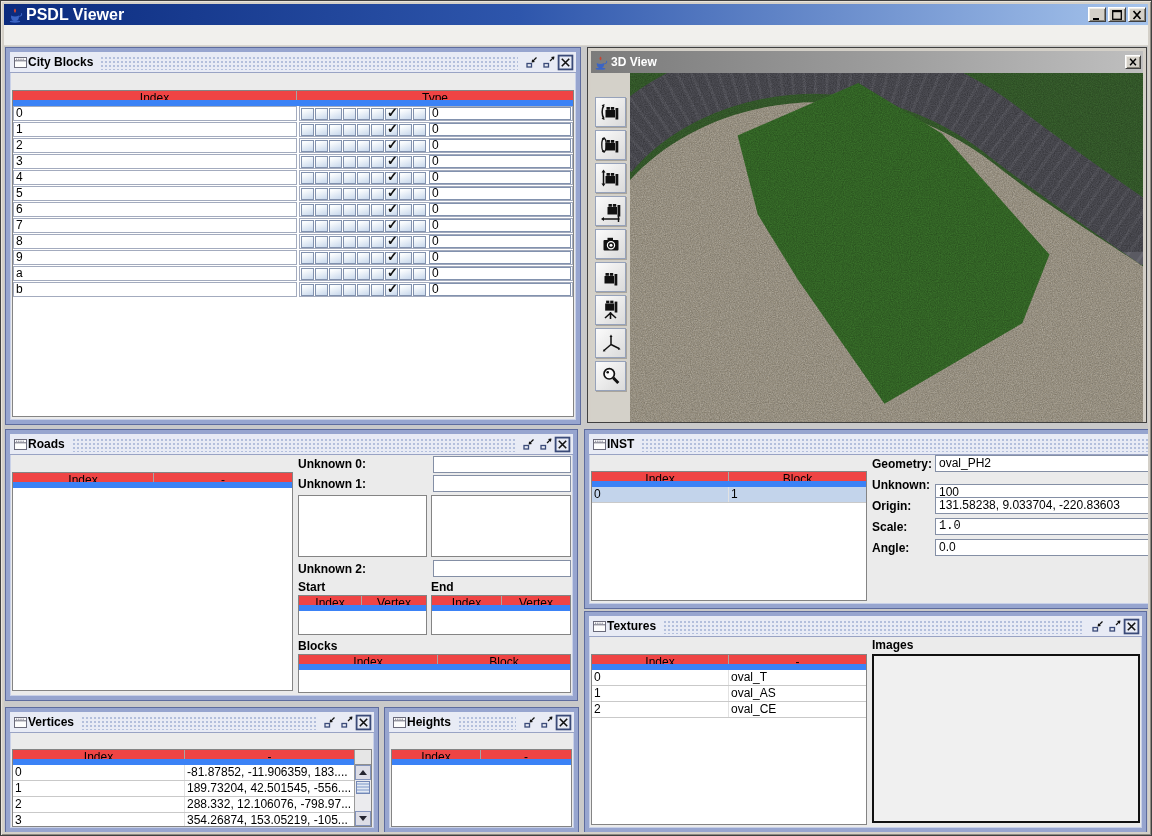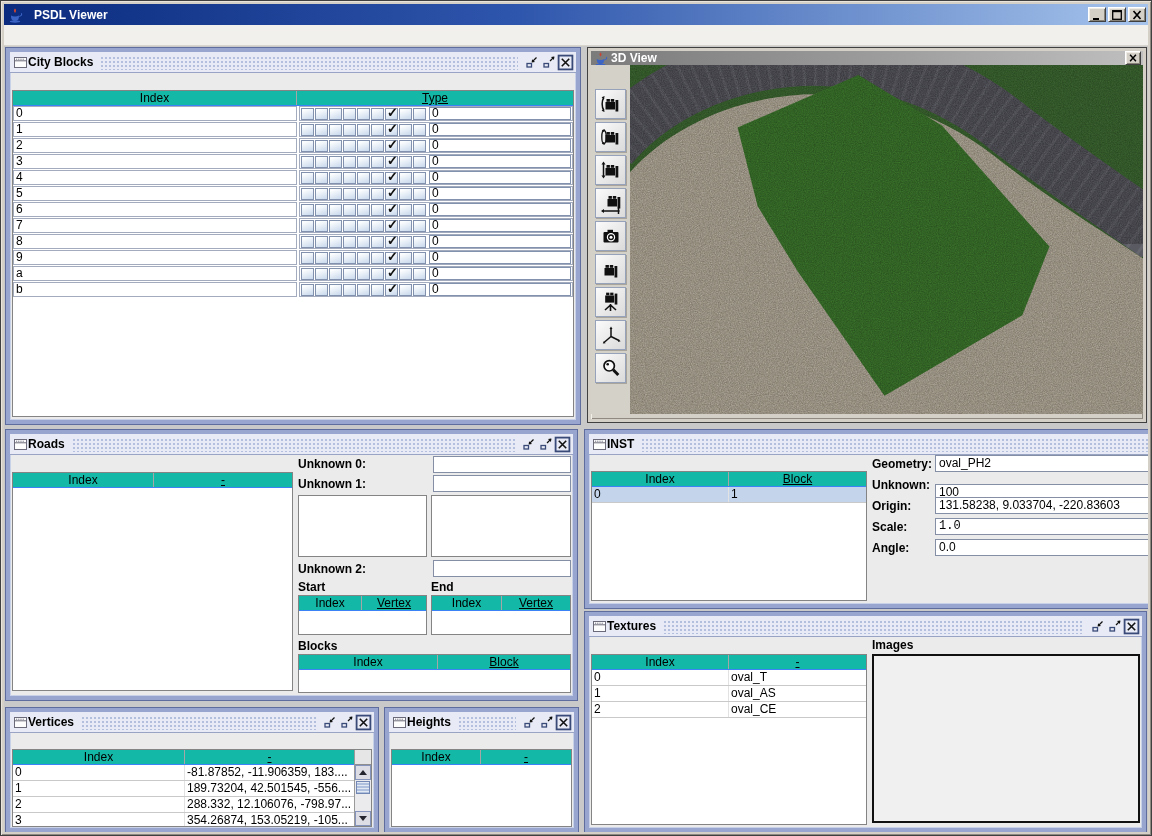--- a/index.html
+++ b/index.html
@@ -5,21 +5,21 @@
   * { box-sizing: border-box; margin:0; padding:0; }
   html,body { width:1152px; height:836px; overflow:hidden; }
   body { font-family:"Liberation Sans", sans-serif; background:#D4D0C8; position:relative; }
 
   
   #win { position:absolute; inset:0; background:#D4D0C8;
          box-shadow: inset 0 0 0 1px #404040, inset 1px 1px 0 1px #E9E5DD, inset -1px -1px 0 1px #8E8A82; }
   .titlebar { position:absolute; left:4px; top:4px; right:4px; height:21px;
               background:linear-gradient(90deg,#0B2B7E,#2E56AC 45%,#A6C4EC);
               display:flex; align-items:center; padding:0 2px 0 3px; }
-  .titlebar .t { color:#fff; font-weight:bold; font-size:12px; margin-left:11px; flex:1; }
+  .titlebar .t { color:#fff; font-weight:bold; font-size:16px; margin-left:3px; flex:1; }
   .winbtn { width:18px; height:15px; margin-left:2px; background:#D4D0C8;
             border:1px solid; border-color:#FFFFFF #404040 #404040 #FFFFFF;
             box-shadow: inset 1px 1px 0 #EFECE6, inset -1px -1px 0 #868278;
             display:flex; align-items:center; justify-content:center; }
   .menubar { position:absolute; left:4px; top:25px; right:4px; height:21px; background:#F1F0ED;
              border-bottom:1px solid #D8D5CE; display:flex; align-items:center; padding-left:4px; }
   .menu-item { font-weight:bold; font-size:12px; color:#000; padding:2px 11px 3px 7px; }
   .desktop { position:absolute; left:4px; top:46px; right:4px; bottom:4px; background:#C9C9C9; overflow:hidden; }
 
   
@@ -29,21 +29,21 @@
          display:flex; align-items:center; padding:0 2px 0 3px; }
   .ift .t { font-weight:bold; font-size:12px; color:#000; margin-left:0; white-space:nowrap; }
   .dots { flex:1; height:14px; margin:2px 5px 0 7px;
           background-image:radial-gradient(#B3BFDC 1px, rgba(0,0,0,0) 1.1px);
           background-size:4px 4px; }
   .fbtn { width:17px; height:17px; display:flex; align-items:center; justify-content:center; flex:0 0 auto; }
   .fbody { position:relative; height:calc(100% - 22px); overflow:hidden; }
 
   
   .sp { position:absolute; background:#fff; border:1px solid #848484; overflow:hidden; }
-  .thead { display:flex; background:#14b8a6; height:15px; border-bottom:1px solid #3b82f6; }
+  .thead { display:flex; background:#ef4444; height:15px; border-bottom:6px solid #3b82f6; }
   .th { font-size:12px; line-height:14px; text-align:center; border-right:1px solid #A6A6A6; color:#000; overflow:hidden; }
   .th:last-child { border-right:none;text-decoration:underline; }
   .trow { display:flex; height:16px; border-bottom:1px solid #C9C9C9; background:#fff; }
   .trow.selected { background:#C3D4EB; }
   .td { font-size:12px; line-height:15px; padding-left:2px; white-space:nowrap; overflow:hidden; border-right:1px solid #E2E2E2; }
   .td:last-child { border-right:none; }
 
   
   .cbrow { display:flex; height:16px; align-items:stretch; }
   .cell { border:1px solid #A3ABBE; background:#fff; height:15px; }
@@ -56,21 +56,21 @@
 
   
   .lbl { font-weight:bold; font-size:12px; color:#000; }
   .fld { background:#fff; border:1px solid #848FA5; font-size:12px; line-height:14px; padding-left:3px;
          white-space:nowrap; overflow:hidden; }
   .abs { position:absolute; }
 
   
   .natwin { position:absolute; background:#D4D0C8; border:3px solid #D4D0C8; outline:1px solid #404040;
             box-shadow: inset 1px 1px 0 #F2EFE9, inset -1px -1px 0 #8E8A82; }
-  .nt { height:14px; background:linear-gradient(90deg,#7B7B7B,#9E9E9E 55%,#BFBFBF);
+  .nt { height:22px; background:linear-gradient(90deg,#7B7B7B,#9E9E9E 55%,#BFBFBF);
         display:flex; align-items:center; padding:0 2px 0 2px; }
   .nt .t { color:#fff; font-weight:bold; font-size:12px; margin-left:3px; flex:1; }
   .nbody { display:flex; height:calc(100% - 19px); background:#D2CFC7; }
   .tools { width:39px; flex:0 0 auto; background:#D4D1C9; display:flex; flex-direction:column; align-items:center;
            padding-top:24px; gap:3px; }
   .tbtn { width:31px; height:30px; background:linear-gradient(135deg,#FBFBFB,#DADADA);
           border:1px solid #96A2BA; box-shadow:1px 1px 0 #A9A59D; display:flex; align-items:center; justify-content:center; }
   .vp { flex:1; position:relative; overflow:hidden; }
   .vp svg { position:absolute; inset:0; }
 

